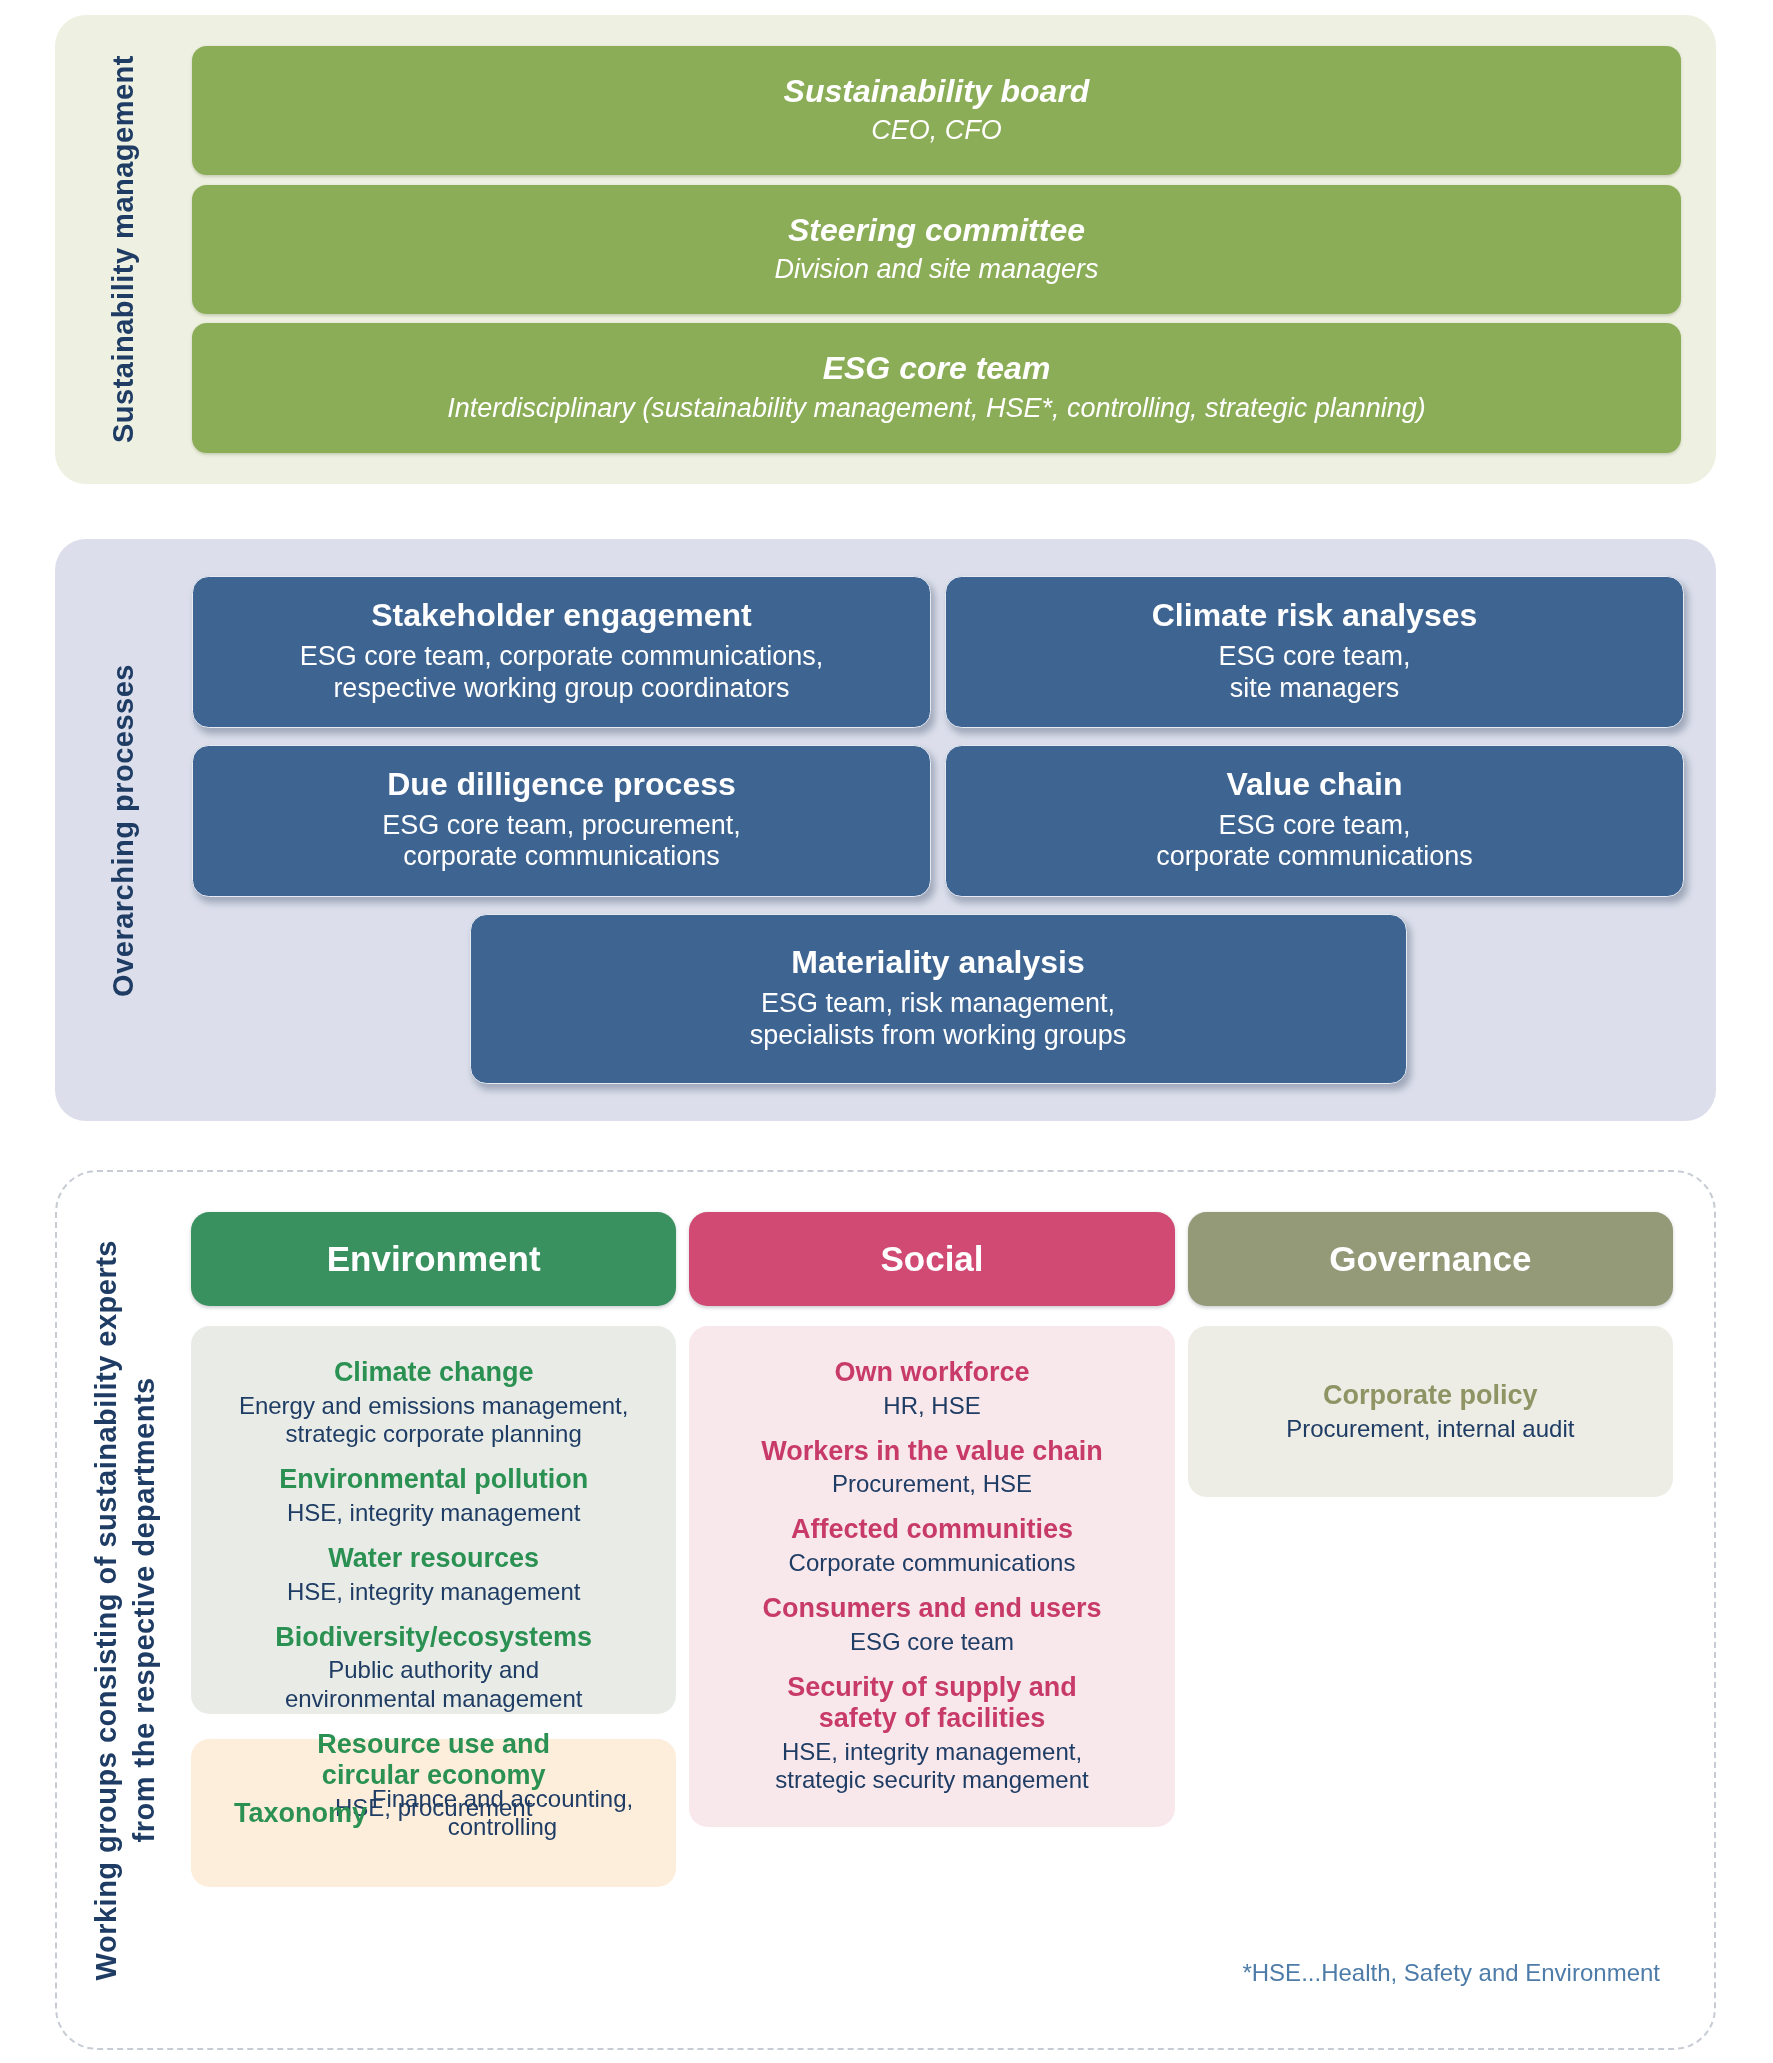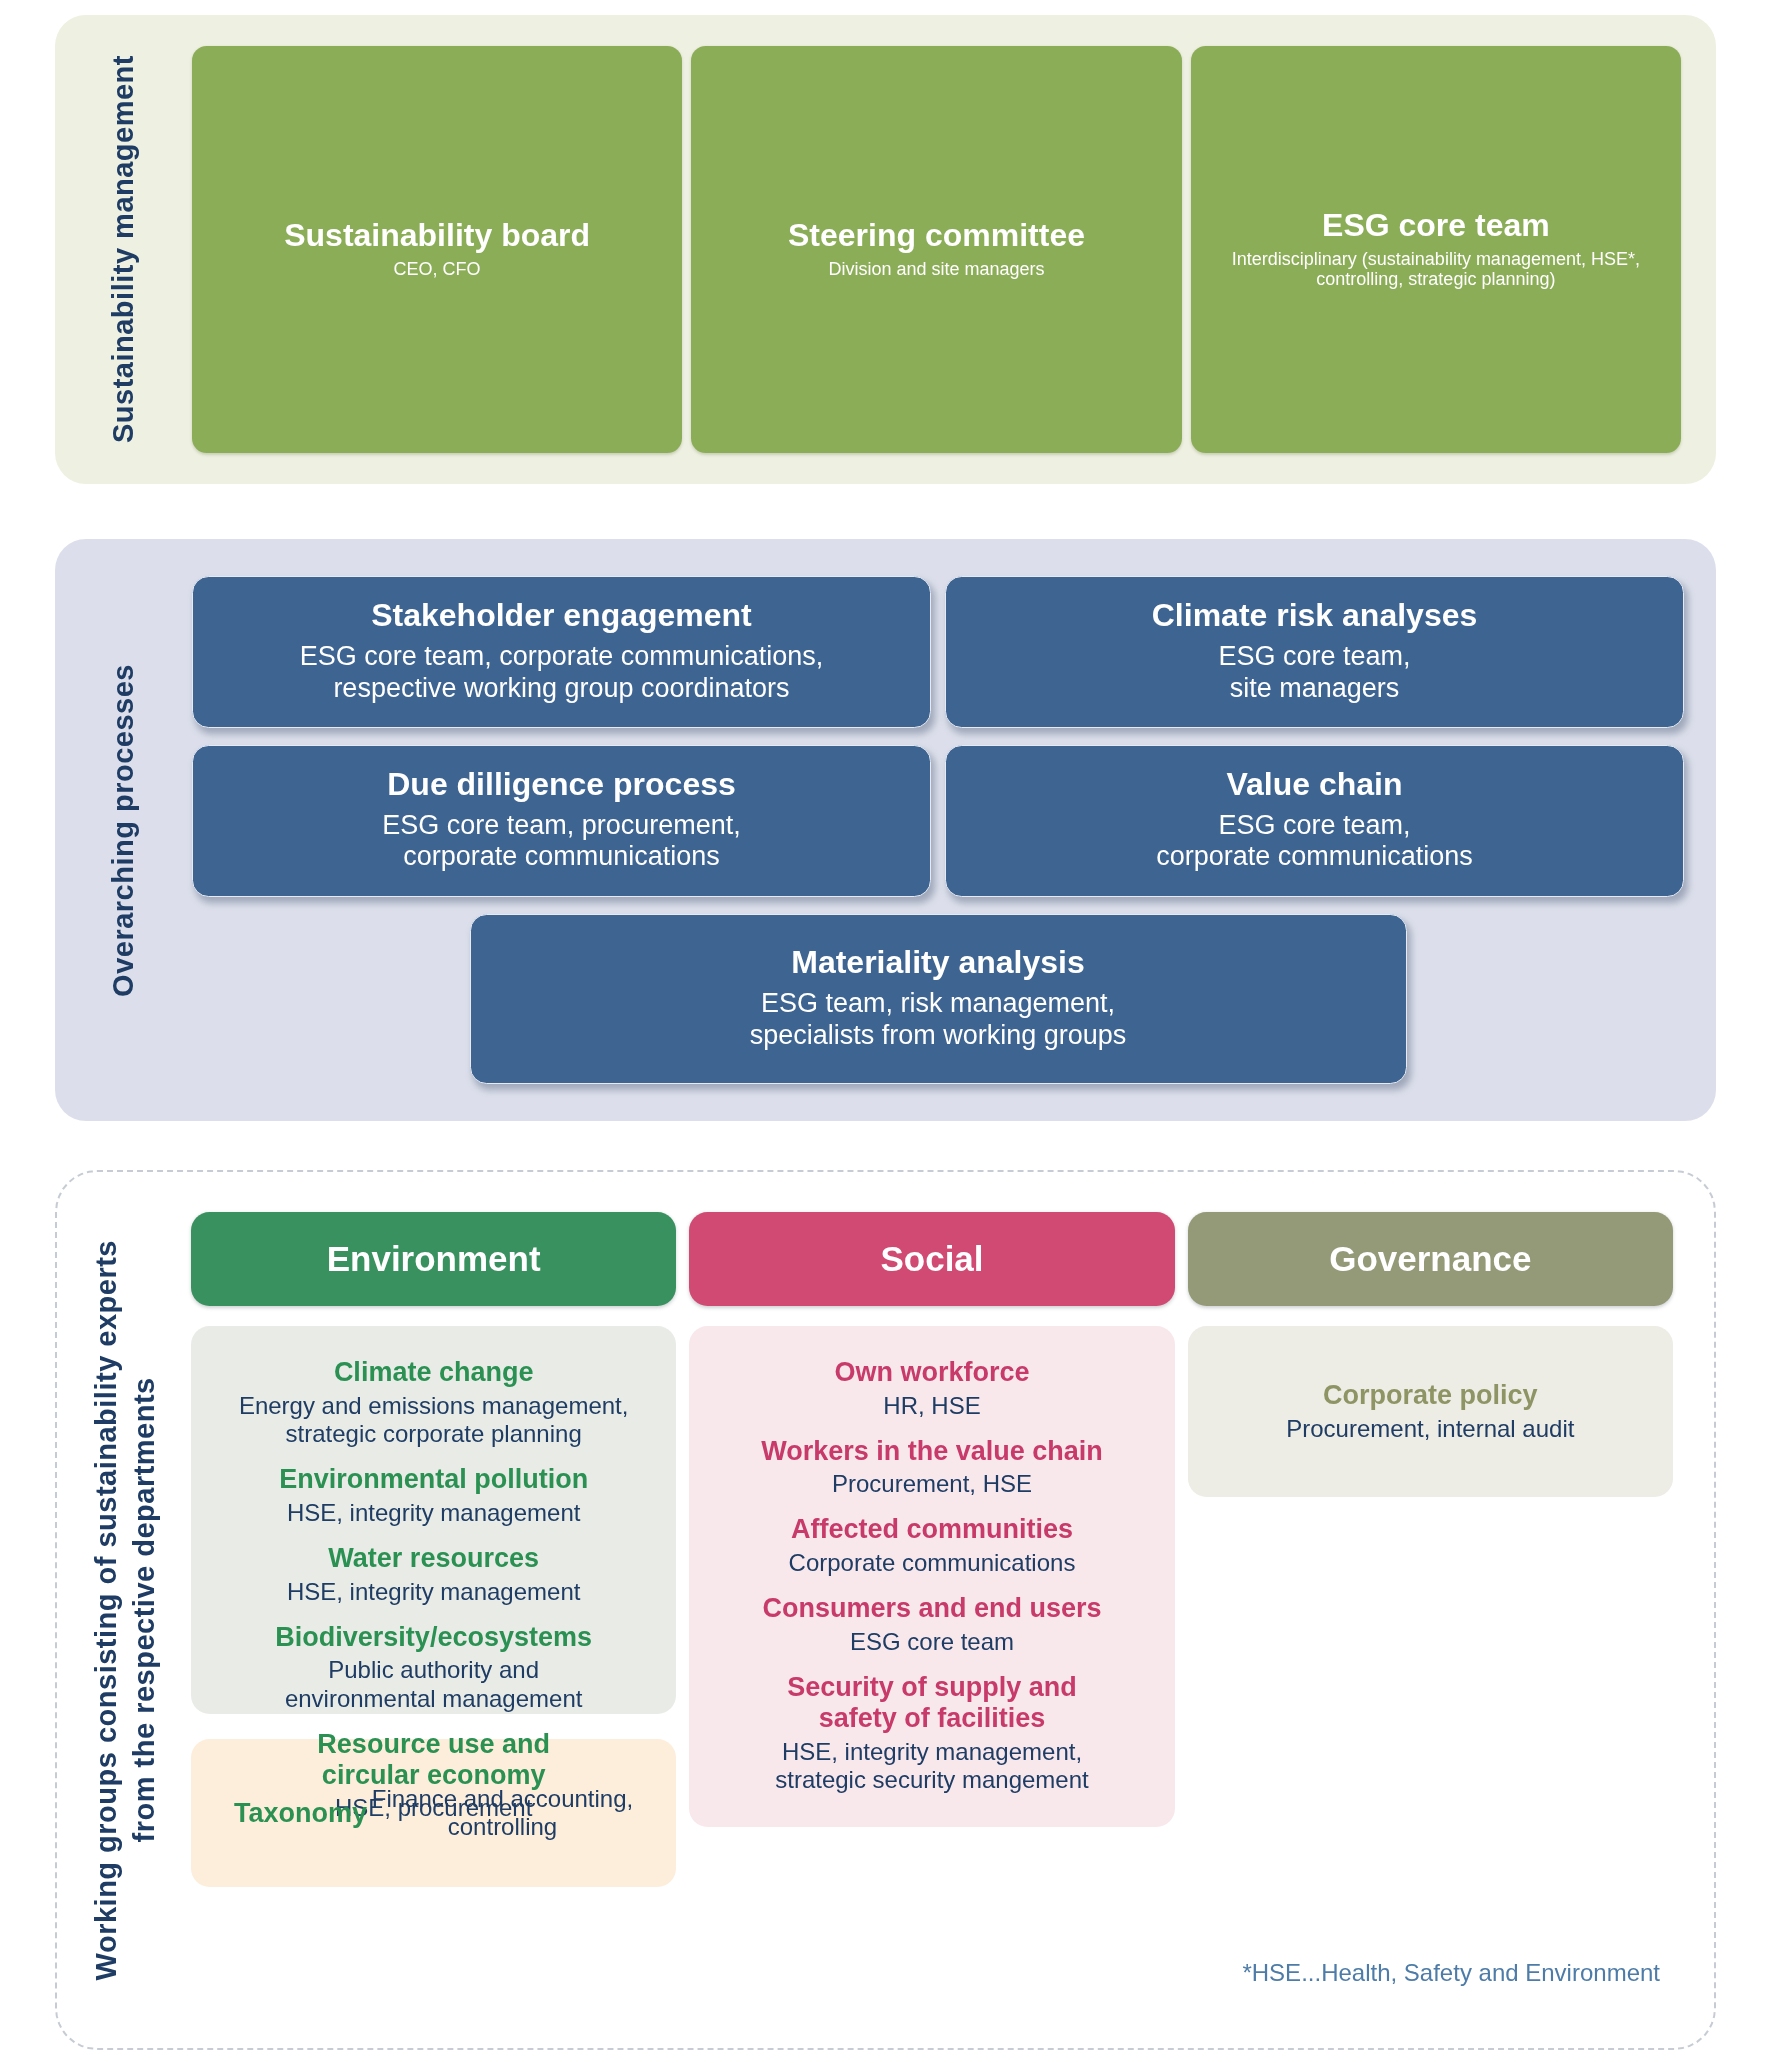--- a/index.html
+++ b/index.html
@@ -6,24 +6,24 @@
   body{width:1774px;height:2064px;position:relative;font-family:"Liberation Sans",sans-serif;-webkit-font-smoothing:antialiased;}
 
   .section{position:absolute;left:55px;width:1661px;box-sizing:border-box;}
 
   
   .vlabel-wrap{position:absolute;left:0;top:0;bottom:0;width:137px;display:flex;align-items:center;justify-content:center;}
   .vlabel{writing-mode:vertical-rl;transform:rotate(180deg);text-align:center;font-weight:bold;font-size:29px;line-height:1.32;color:#1e3c64;letter-spacing:0.5px;}
 
   
   #sec-management{top:14.8px;height:469px;background:#eef0e1;border-radius:31px;}
-  #sec-management .bars{position:absolute;left:137px;right:35px;top:31px;bottom:31px;display:flex;gap:9.2px;}
+  #sec-management .bars{position:absolute;left:137px;right:35px;top:31px;bottom:31px;display:flex;flex-direction:column;gap:9.2px;font-style:italic;}
   .green-bar{flex:1;background:#8cad57;border-radius:14.8px;display:flex;flex-direction:column;align-items:center;justify-content:center;gap:6.5px;color:#fff;text-align:center;box-shadow:0 1.8px 2.8px rgba(90,110,60,.25);}
   .green-bar .bar-title{font-size:32px;font-weight:bold;line-height:1.05;}
-  .green-bar .bar-subtitle{font-size:18px;line-height:1.15;}
+  .green-bar .bar-subtitle{font-size:27px;line-height:1.15;}
 
   
   #sec-processes{top:539px;height:582px;background:#dcdfeb;border-radius:31px;}
   #sec-processes .rows{position:absolute;left:137px;right:32px;top:37px;bottom:37px;display:flex;flex-direction:column;}
   .proc-row{display:grid;grid-template-columns:1fr 1fr;gap:14px;height:152px;}
   .proc-row + .proc-row{margin-top:16.6px;}
   .blue-box{background:#3e6491;border:1.8px solid #e7eaf3;border-radius:16.6px;display:flex;flex-direction:column;align-items:center;justify-content:center;gap:8.3px;color:#fff;text-align:center;box-shadow:3.7px 5.5px 7.4px rgba(45,65,95,.35);box-sizing:border-box;}
   .blue-box .box-title{font-size:32px;font-weight:bold;line-height:1.05;}
   .blue-box .box-subtitle{font-size:27px;line-height:1.18;white-space:pre-line;}
   .materiality-row{margin-top:17.5px;height:170px;display:flex;justify-content:center;}

